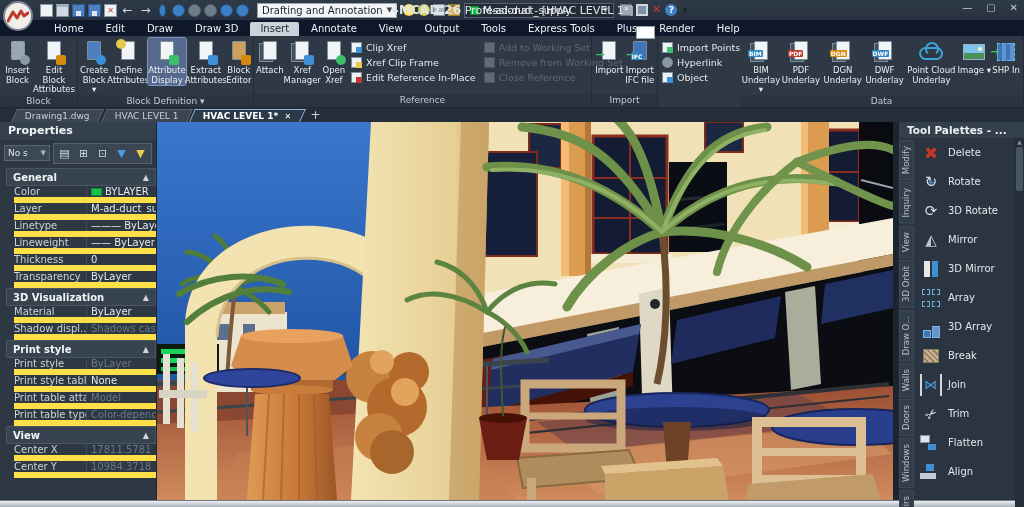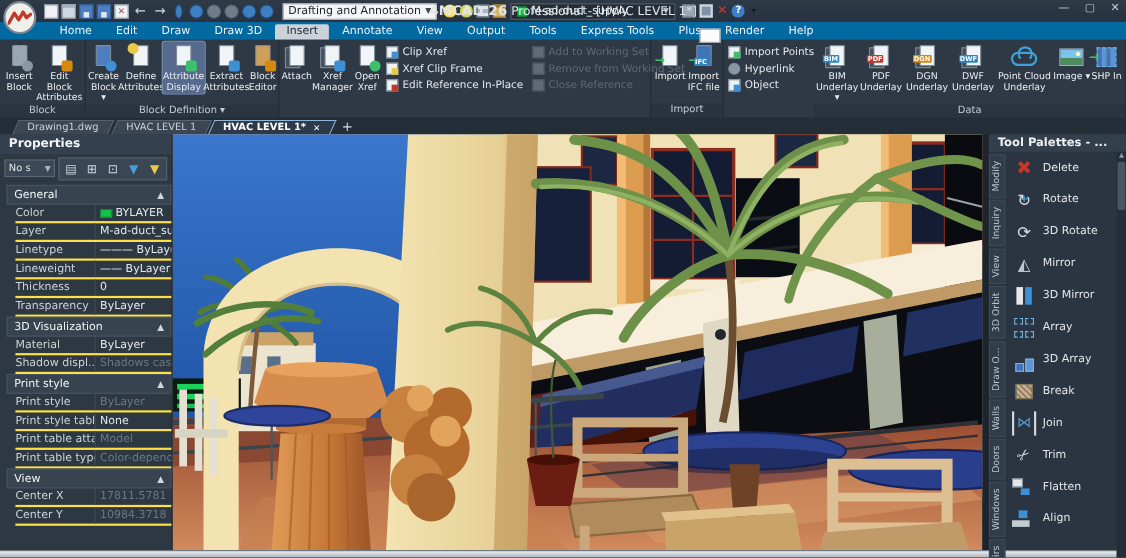--- a/index.html
+++ b/index.html
@@ -42,21 +42,21 @@
   .mi-monitor { background:#7f93a8; border:2px solid #cfd6de; }
   .mi-redx { color:#cc3b2b; font-weight:bold; font-size:11px; line-height:12px; width:auto; }
   .mi-help { background:#3d7fc4; border-radius:50%; color:#fff; font-size:9px; line-height:12px; text-align:center; font-weight:bold; }
   .ovf-caret { color:#10151b; font-size:7px; margin-left:2px; }
   .tb-title { position:absolute; left:0; right:0; text-align:center; pointer-events:none; font-size:11px; color:#dfe4e9; }
   .tb-title b { font-size:12px; letter-spacing:0.2px; }
   .winbtns { position:absolute; right:6px; top:2px; display:flex; gap:14px; color:#c7ced6; font-size:10px; }
   .winbtns span { cursor:default; }
 
   
-  .tabrow { position:relative; height:16px; background:#0369a1; display:flex; align-items:flex-end;
+  .tabrow { position:relative; height:16px; background:#0f172a; display:flex; align-items:flex-end;
     padding-left:44px; gap:2px; }
   .rtab { color:#eef1f4; font-size:10px; padding:1px 10px 2px; white-space:nowrap; }
   .rtab.active { background:#ccd2d9; color:#1d2630; border-radius:2px 2px 0 0; }
   .blankbox { position:absolute; left:636px; top:6px; width:19px; height:13px; background:#fdfdfd; border:1px solid #9aa2aa; }
 
   
   .ribbon { height:72px; background:#2e3945; display:flex; border-bottom:1px solid #1f2831; }
   .rpanel { display:flex; flex-direction:column; border-right:1px solid #222c37; }
   .rbody { flex:1; display:flex; align-items:flex-start; padding:2px 2px 0; }
   .rlabel { height:13px; font-size:9px; color:#c3cad2; text-align:center; background:#2a3440; line-height:13px;
@@ -110,23 +110,23 @@
     background:linear-gradient(#3b4document,#313d4a); background:#34404d; }
   .props-tools { height:26px; display:flex; align-items:center; gap:3px; padding:0 4px; }
   .psel { width:46px; height:16px; background:#3c4855; border:1px solid #5a6675; color:#dfe4e9;
     display:flex; align-items:center; justify-content:space-between; padding:0 3px; font-size:9px; }
   .psel .caret { font-size:7px; color:#aab4be; }
   .ptool-group { display:flex; gap:2px; border:1px solid #55616e; background:#3a4654; padding:1px 2px; }
   .ptool { width:17px; height:17px; display:flex; align-items:center; justify-content:center; font-size:11px; color:#cfd8e2; }
   .ptool.blue { color:#4a9bd8; } .ptool.yellow { color:#e8c94a; }
   .pgrid { flex:1; overflow:hidden; padding:2px 0 0 6px; }
   .psec { height:18px; background:#37434f; border:1px solid #49556 3; border:1px solid #495563; display:flex; align-items:center;
-    justify-content:space-between; padding:4px 6px; color:#f2f5f8; font-weight:normal; }
+    justify-content:space-between; padding:4px 6px; color:#f2f5f8; font-weight:bold; }
   .psec .up { font-size:8px; color:#cfd6dd; }
-  .prow { height:17px; display:flex; border-bottom:2px solid #fde047; margin-left:8px; }
+  .prow { height:17px; display:flex; border-bottom:6px solid #fde047; margin-left:8px; }
   .plabel { width:72px; display:flex; align-items:center; color:#ccd3da; overflow:hidden; white-space:nowrap; }
   .pval { flex:1; display:flex; align-items:center; gap:3px; color:#e4e8ec; border-left:1px solid #3e4b59;
     padding-left:4px; overflow:hidden; white-space:nowrap; }
   .pval.dim { color:#6b7886; }
   .sw-green { width:11px; height:8px; background:#17c24a; border:1px solid #0d8a33; flex-shrink:0; }
 
   
   .viewport { width:736px; height:378px; position:relative; background:#0f141c; }
   .viewport svg { display:block; }
 
@@ -354,20 +354,21 @@
           <div class="sbtn disabled">
               <span class="si"></span>
               <span>Remove from Working Set</span>
             </div>
           <div class="sbtn disabled">
               <span class="si"></span>
               <span>Close Reference</span>
             </div>
         </div>
       </div>
+      <div class="rlabel">Reference</div>
     </div>
 
     <div class="rpanel" style="width:66px">
       <div class="rbody">
         <div class="bigbtn" style="width:31px">
           <span class="bi">
               <span class="pg"></span>
               <span class="arr-in">→</span>
             </span>
           <span class="cap">Import</span>

